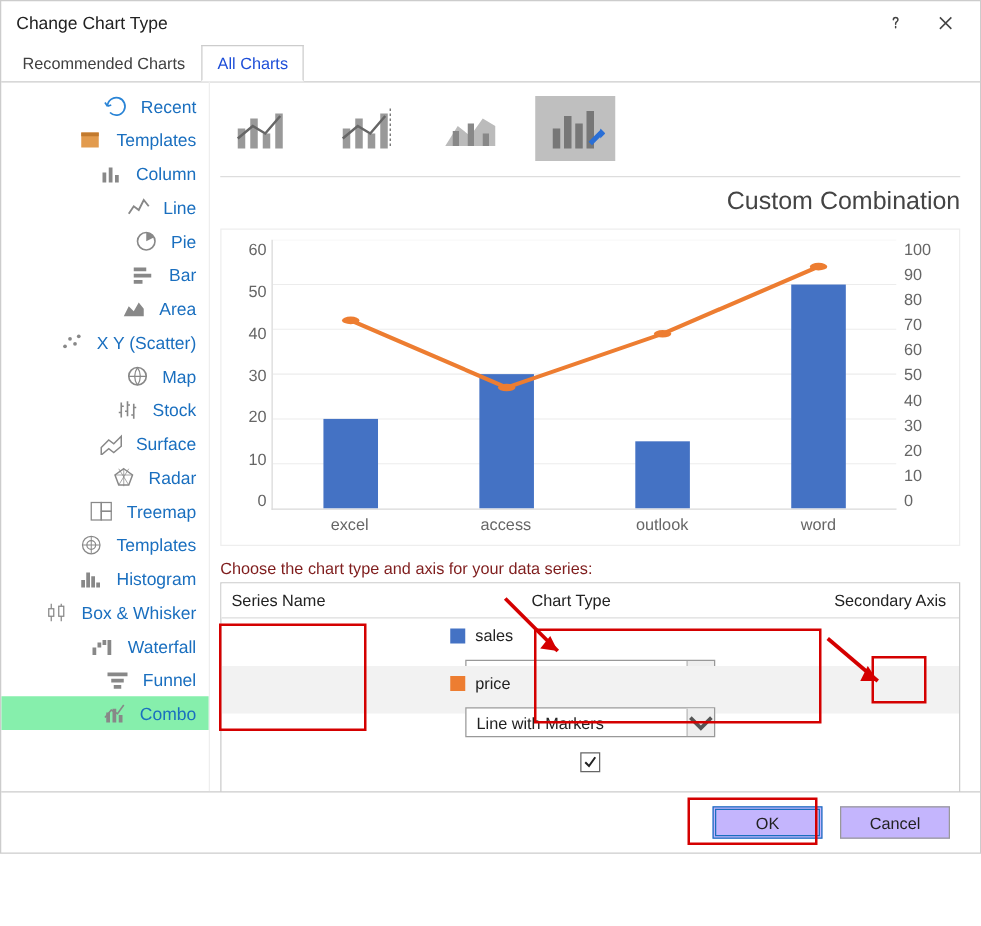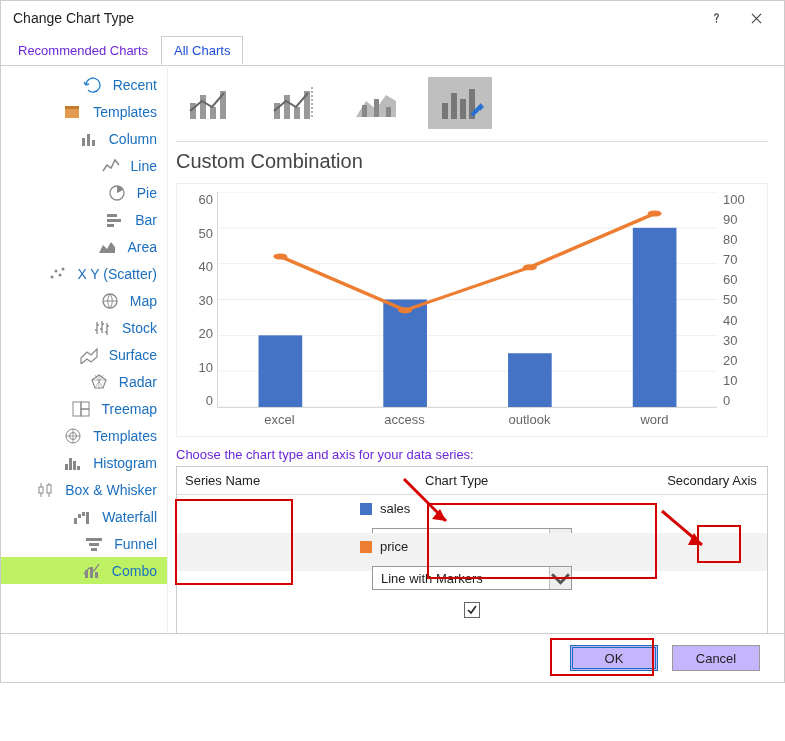--- a/index.html
+++ b/index.html
@@ -6,48 +6,48 @@
   body { background: #fff; width: 785px; height: 741px; overflow: hidden; color: #222; }
 
   .dialog { width: 785px; height: 683px; border: 1px solid #ccc; display: flex; flex-direction: column; }
 
   .titlebar { display: flex; align-items: center; height: 34px; padding: 0 8px 0 12px; }
   .titlebar .title { flex: 1; font-size: 14px; }
   .titlebar .btn { width: 40px; height: 28px; display: flex; align-items: center; justify-content: center; color: #444; }
   .titlebar .btn svg { width: 11px; height: 11px; }
 
   .tabs { display: flex; border-bottom: 1px solid #ccc; padding-left: 4px; position: relative; top: 1px; }
-  .tab { padding: 6px 12px; border: 1px solid transparent; color: #6d28d9; cursor: pointer; }
+  .tab { padding: 6px 12px; border: 1px solid transparent; color: #404040; cursor: pointer; }
   .tab.active { border: 1px solid #ccc; border-bottom: 1px solid #fff; background: #fff; color: #1d4ed8; }
 
   .body { flex: 1; display: flex; overflow: hidden; border-bottom: 1px solid #ccc; }
 
   .sidebar { width: 166px; padding: 6px 0; }
   .side-item { display: flex; align-items: center; gap: 10px; padding: 2px 10px 2px 14px; height: 27px; color: #1a6fbf; cursor: pointer; justify-content: flex-end; }
-  .side-item.active { background: #bef264; }
+  .side-item.active { background: #86efac; }
   .side-item .ico { width: 20px; height: 18px; display: flex; align-items: center; justify-content: center; }
   .side-item .lbl { font-size: 14px; }
 
   .main { flex: 1; padding: 12px 16px 8px 8px; border-left: 1px solid #eee; overflow: auto; }
   .subtypes { display: flex; gap: 20px; margin: 0 0 12px 0; }
   .subtype { width: 64px; height: 52px; display: flex; align-items: center; justify-content: center; border: 1px solid transparent; cursor: pointer; }
   .subtype.sel { background: #bfbfbf; }
 
-  .section-title { font-size: 20px; color: #444; margin: 4px 0 10px 0; font-weight: 400; }
+  .section-title { font-size: 20px; color: #444; margin: 4px 0 10px 0; font-weight: 400; text-align: right; }
 
   .chart-wrap { border: 1px solid #eee; background: #fff; padding: 8px 4px 4px 4px; }
   .chart { position: relative; height: 240px; margin: 0 10px 0 10px; }
   .plot { position: absolute; left: 26px; right: 36px; top: 0; bottom: 24px; border-left: 1px solid #d9d9d9; border-bottom: 1px solid #d9d9d9; }
   .y-left, .y-right { position: absolute; top: 0; bottom: 24px; display: flex; flex-direction: column-reverse; justify-content: space-between; font-size: 11px; color: #666; }
   .y-left { left: 0; width: 22px; text-align: right; }
   .y-right { right: 0; width: 30px; text-align: left; }
   .x-labels { position: absolute; left: 26px; right: 36px; bottom: 0; height: 20px; display: flex; font-size: 11px; color: #666; }
   .x-labels span { flex: 1; text-align: center; }
 
-  .choose-label { font-size: 13px; margin: 10px 0 4px 0; color: #6d28d9; }
+  .choose-label { font-size: 13px; margin: 10px 0 4px 0; color: #7f1d1d; }
   .series-table { border: 1px solid #ccc; font-size: 13px; }
   .series-head { display: flex; border-bottom: 1px solid #ddd; background: #fff; }
   .series-head div, .series-row div { padding: 6px 8px; }
   .col-name { width: 240px; display: flex; align-items: center; gap: 8px; }
   .col-type { flex: 1; display: flex; align-items: center; }
   .col-axis { width: 110px; display: flex; align-items: center; justify-content: center; }
   .series-body { min-height: 140px; }
   .series-row { display: flex; align-items: center; height: 38px; position: relative; flex-direction: column; }
   .series-row.alt { background: #f2f2f2; }
   .swatch { width: 12px; height: 12px; display: inline-block; }

